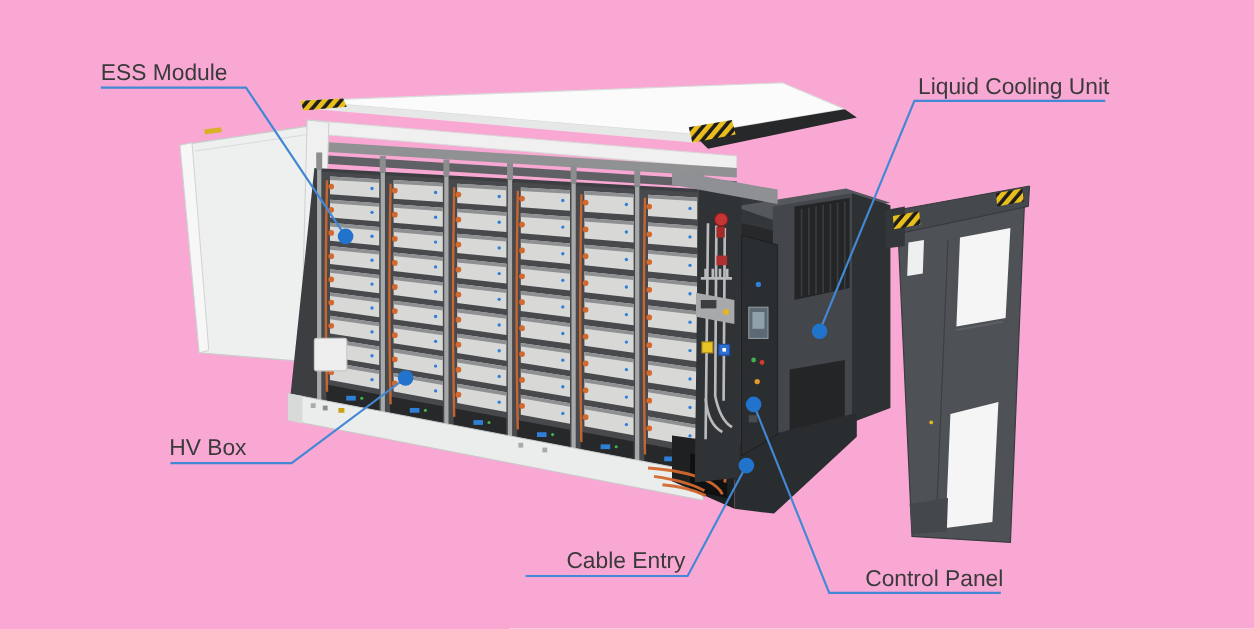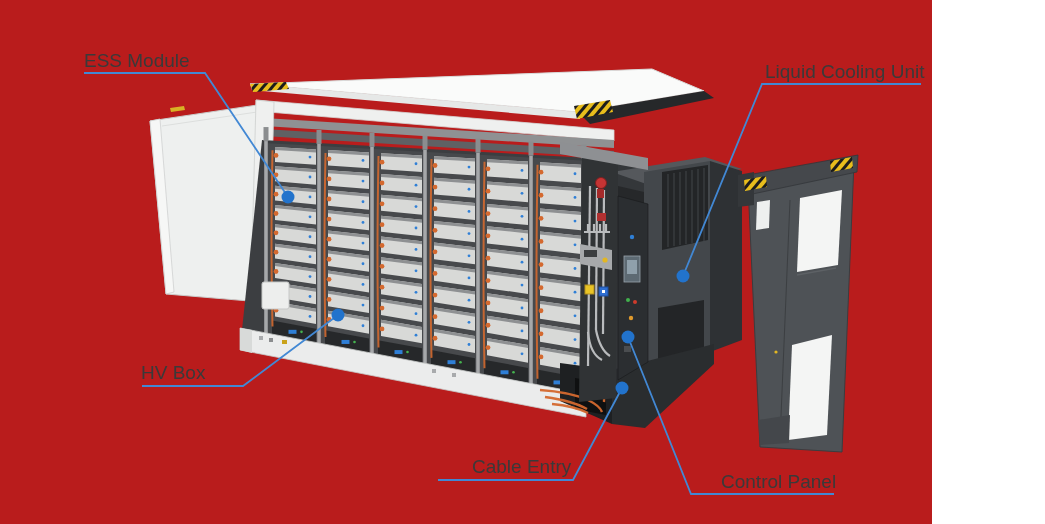--- a/index.html
+++ b/index.html
@@ -1,16 +1,16 @@
 <!DOCTYPE html>
 <html><head>
 <meta charset="utf-8">
 <style>
   html,body{margin:0;padding:0;background:#ffffff;}
-  .stage{position:relative;width:932px;height:524px;background:#b91c1c;overflow:hidden;
+  .stage{position:relative;width:1045px;height:524px;background:#f9a8d4;overflow:hidden;
          font-family:"Liberation Sans",sans-serif;}
   .stage svg{position:absolute;left:0;top:0;}
   text.callout{font-family:"Liberation Sans",sans-serif;font-size:19px;font-weight:500;}
 </style>
 </head>
 <body>
 
 <div class="stage">
 <svg width="1045" height="524" viewBox="0 0 1045 524">
   <defs>

